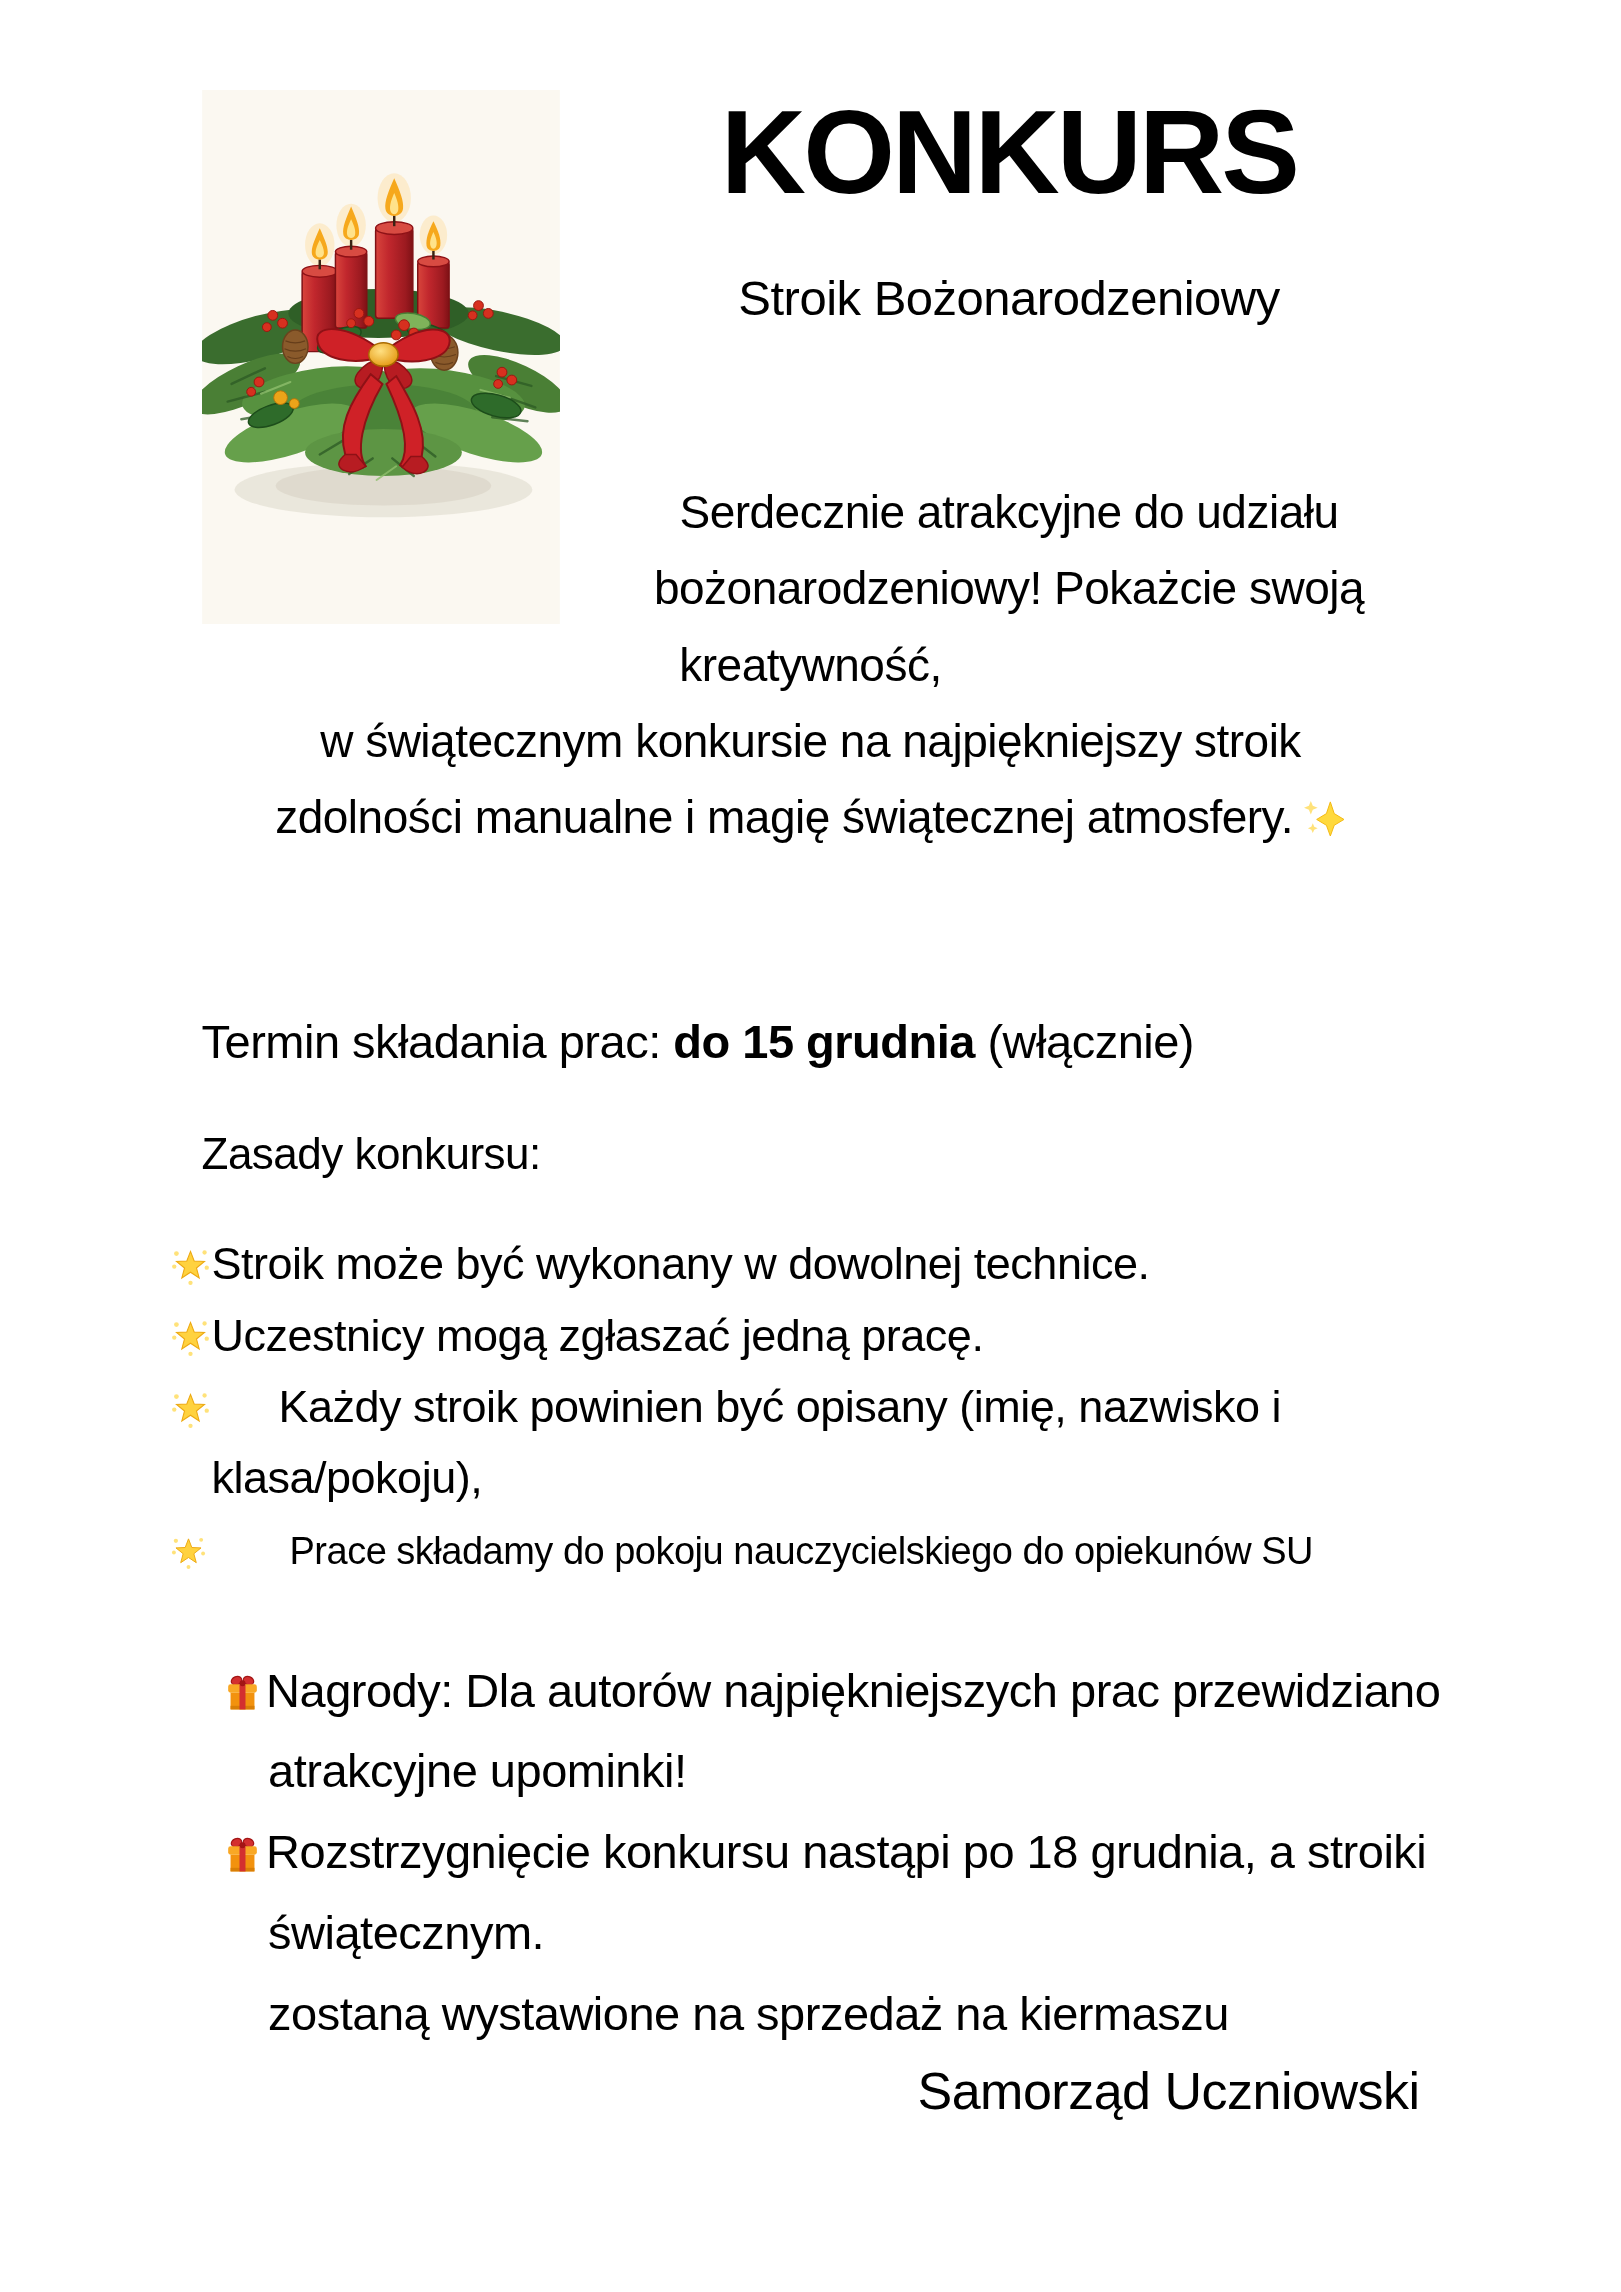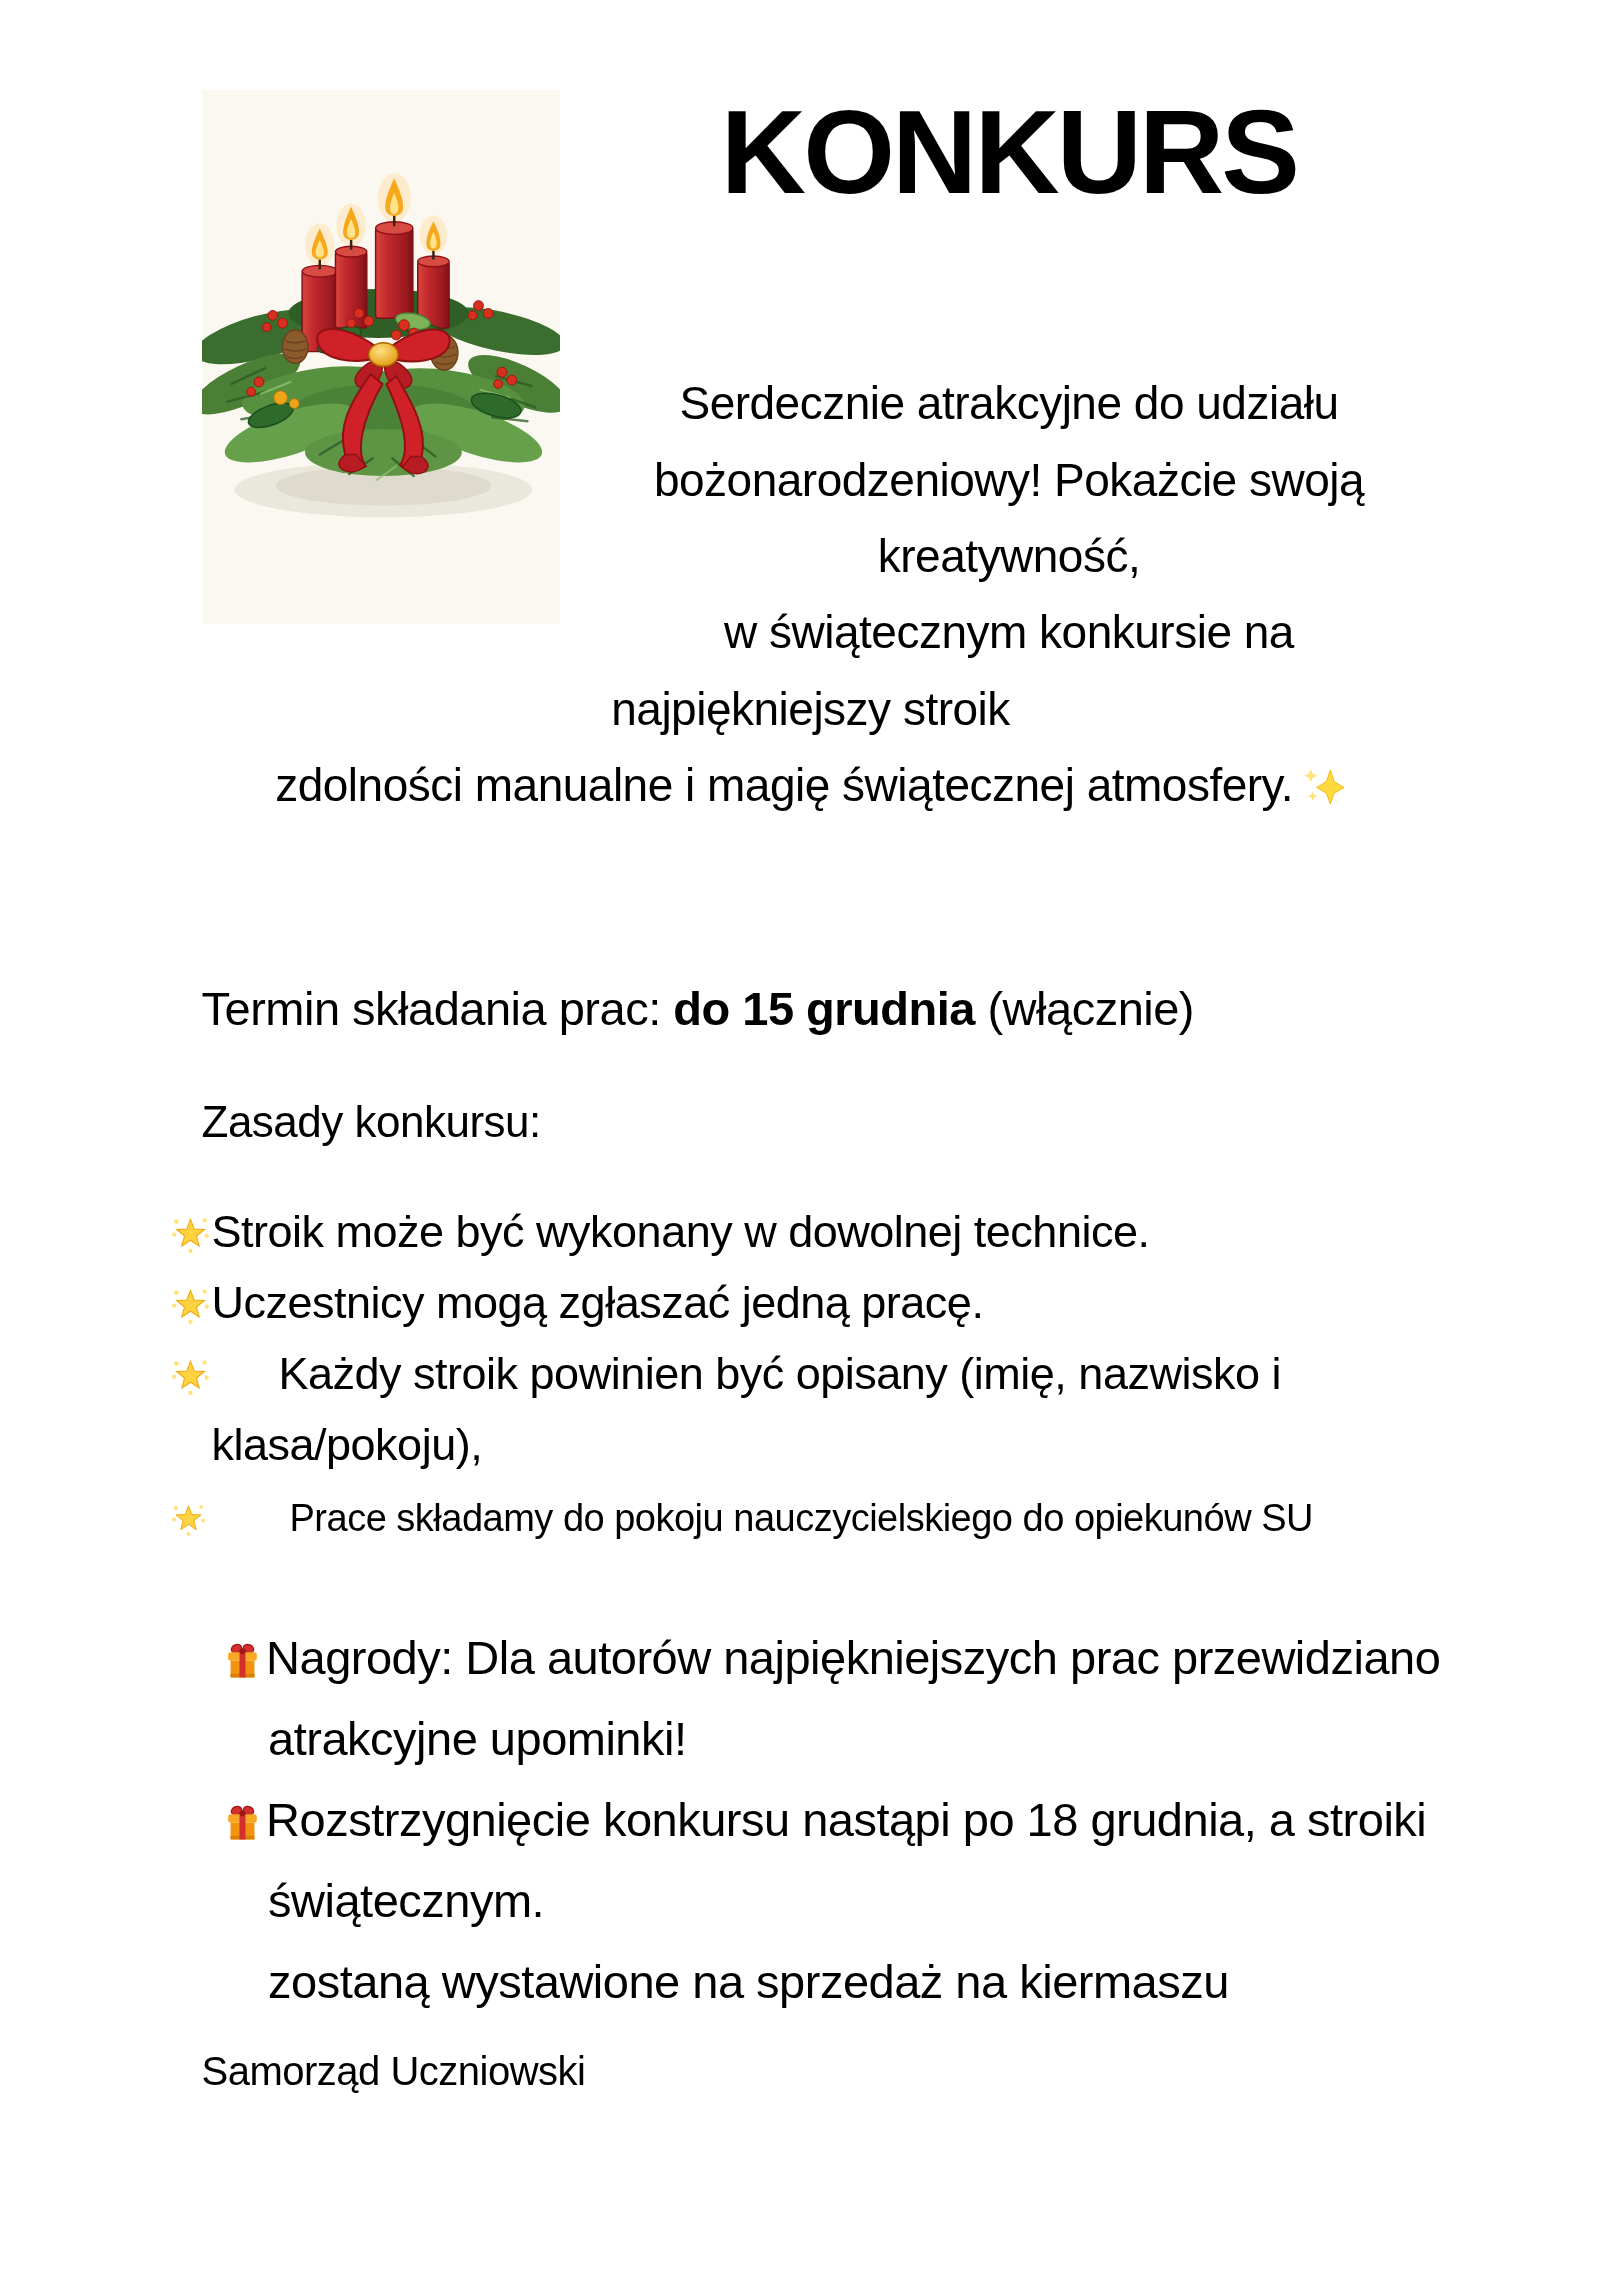--- a/index.html
+++ b/index.html
@@ -59,21 +59,21 @@
 
   ul.prizes {
     list-style:none;
     margin:71px 0 0 19.6px; padding:0;
     width:1372px;
     font-size:47px; line-height:1.72;
   }
   ul.prizes li { padding-left:47px; text-indent:-47px; }
   .gift-icon { width:43px; height:45px; vertical-align:-7.8px; margin-right:2px; }
 
-  .footer { margin-top:22px; text-align:left; font-size:40px; line-height:1.35; }
+  .footer { margin-top:1px; text-align:right; font-size:52px; line-height:1.35; }
 </style>
 </head>
 <body>
 
 <div class="page">
 
   <figure class="hero">
     <svg viewBox="0 0 365 545" aria-hidden="true">
       <defs>
         <linearGradient id="candGrad" x1="0" y1="0" x2="1" y2="0">
@@ -216,20 +216,21 @@
         <path d="M172,290 C150,320 138,345 146,372 C149,383 158,390 167,384 C157,370 162,338 184,300 Z" fill="#cf2127" stroke="#8e1116" stroke-width="2"></path>
         <path d="M198,292 C216,322 230,348 224,374 C221,385 210,390 202,383 C212,368 206,338 188,300 Z" fill="#cf2127" stroke="#8e1116" stroke-width="2"></path>
         <path d="M146,372 q-12 10 -2 16 q10 5 23 -4 l-10 -12 Z" fill="#b71c22" stroke="#8e1116" stroke-width="1.5"></path>
         <path d="M224,374 q12 10 2 16 q-10 5 -22 -5 l9 -11 Z" fill="#b71c22" stroke="#8e1116" stroke-width="1.5"></path>
         <ellipse cx="185" cy="270" rx="15" ry="12" fill="url(#goldGrad)" stroke="#a96a00" stroke-width="1.5"></ellipse>
       </g>
     </svg>
   </figure>
 
   <h1 class="title">KONKURS</h1>
+  <div class="subtitle subtitle-2">Stroik Bożonarodzeniowy</div>
 
   <p class="intro">
     <span class="line">Serdecznie atrakcyjne do udziału</span>
     <span class="line">bożonarodzeniowy! Pokażcie swoją kreatywność,</span>
     <span class="line">w świątecznym konkursie na najpiękniejszy stroik</span>
     <span class="line">
       <span>zdolności manualne i magię świątecznej atmosfery.</span><svg class="sparkles-icon" viewBox="0 0 46 40" aria-hidden="true">
           <path d="M30 4 L34 16 L44 22 L34 28 L30 39 L26 28 L16 22 L26 16 Z" fill="#ffd93d" stroke="#f3b811" stroke-width="1"></path>
           <path d="M10 3 L12 8 L17 10 L12 12 L10 17 L8 12 L3 10 L8 8 Z" fill="#ffe27a"></path>
           <path d="M12 26 L13.5 29.5 L17 31 L13.5 32.5 L12 36 L10.5 32.5 L7 31 L10.5 29.5 Z" fill="#ffe27a"></path>

